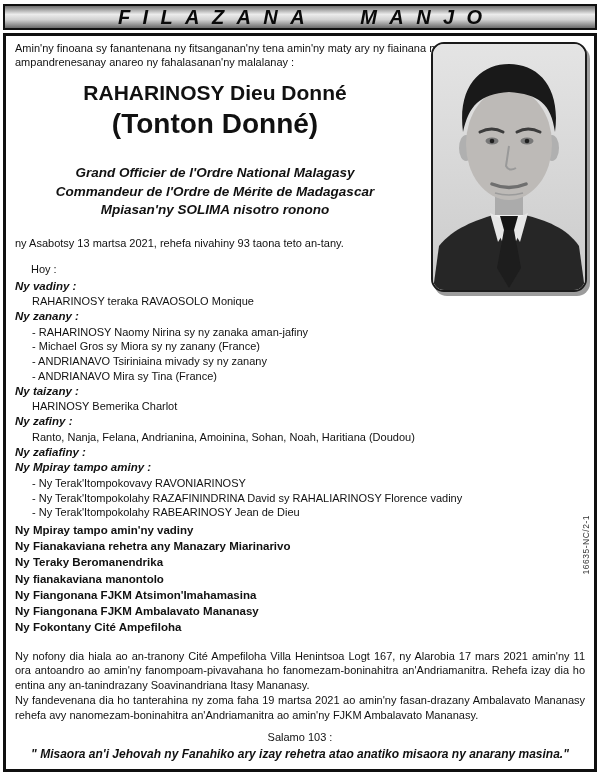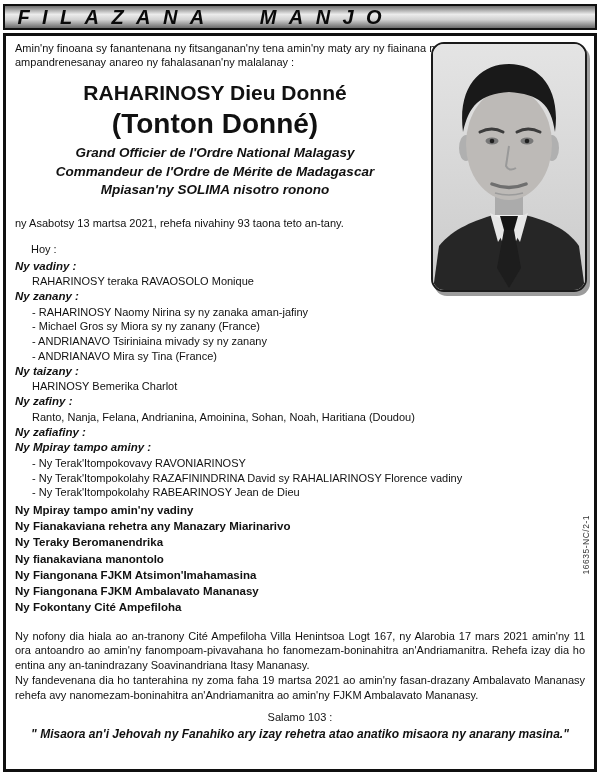--- a/index.html
+++ b/index.html
@@ -1,28 +1,28 @@
 <!DOCTYPE html>
 <html><head>
 <meta charset="utf-8">
 <style>
   html,body{margin:0;padding:0;background:#ffffff;}
   body{width:600px;height:779px;position:relative;font-family:"Liberation Sans",sans-serif;color:#111;}
   .banner{position:absolute;top:4px;left:3px;right:3px;height:26px;border:2px solid #101010;
     background:linear-gradient(180deg,#6f6f6f 0%,#ececec 38%,#d2d2d2 62%,#6a6a6a 100%);
-    display:flex;align-items:center;box-sizing:border-box;}
+    display:flex;align-items:center;justify-content:center;box-sizing:border-box;}
   .banner-title{font-style:italic;font-weight:bold;font-size:20px;letter-spacing:.62em;word-spacing:1.3em;
     padding-left:.62em;white-space:nowrap;color:#0a0a0a;}
   .main-box{position:absolute;top:33px;left:3px;right:3px;bottom:7px;border:3px solid #101010;
     padding:5px 9px 4px 9px;box-sizing:border-box;font-size:11px;line-height:1.3;}
   .intro{margin:0 0 10px 0;}
   .name-block{margin:2px 170px 0 0;text-align:center;}
   .name{font-size:21px;font-weight:bold;line-height:1.25;}
   .nickname{font-size:28px;font-weight:bold;line-height:1.3;}
-  .titles{margin-top:2px;}
+  .titles{margin-top:22px;}
   .title-line{font-size:13.5px;font-weight:bold;font-style:italic;line-height:1.38;}
   .death-line{margin:16px 0 12px 0;}
   .hoy{margin:0 0 2px 16px;}
   .sec-h{font-weight:bold;font-style:italic;font-size:11.5px;line-height:1.35;}
   .sec-i{padding-left:17px;line-height:1.35;}
   .bold-line{font-weight:bold;font-size:11.5px;line-height:1.4;}
   .bold-block{margin-top:2px;}
   .footer-p{margin:0;text-align:justify;line-height:1.32;}
   .footer-block{margin-top:14px;}
   .footer-p + .footer-p{margin-top:1px;}

